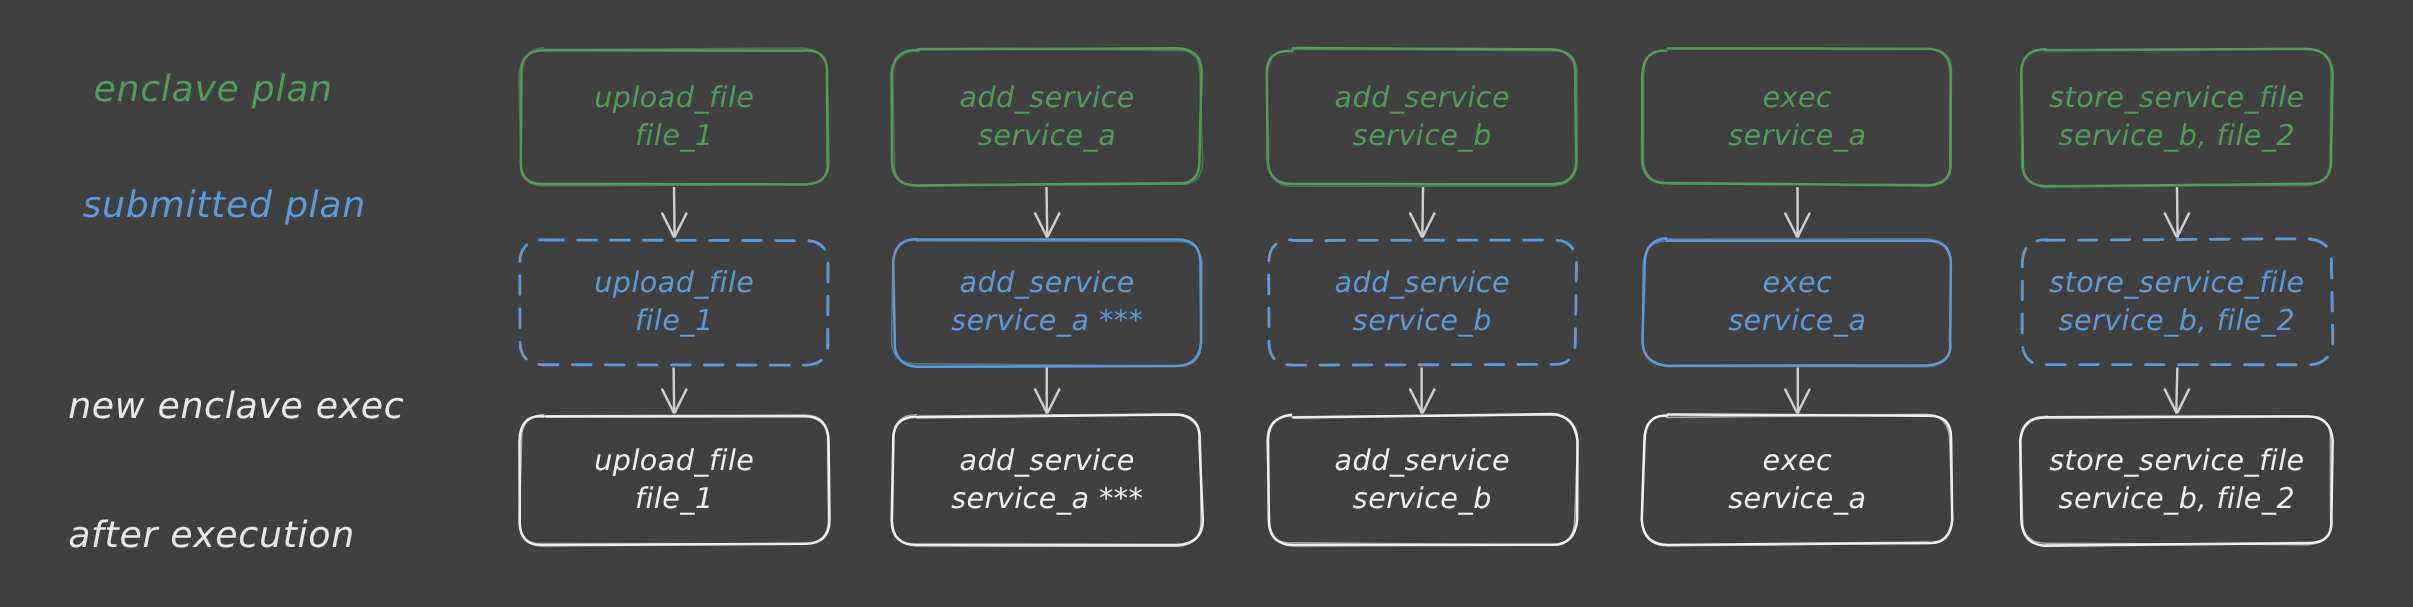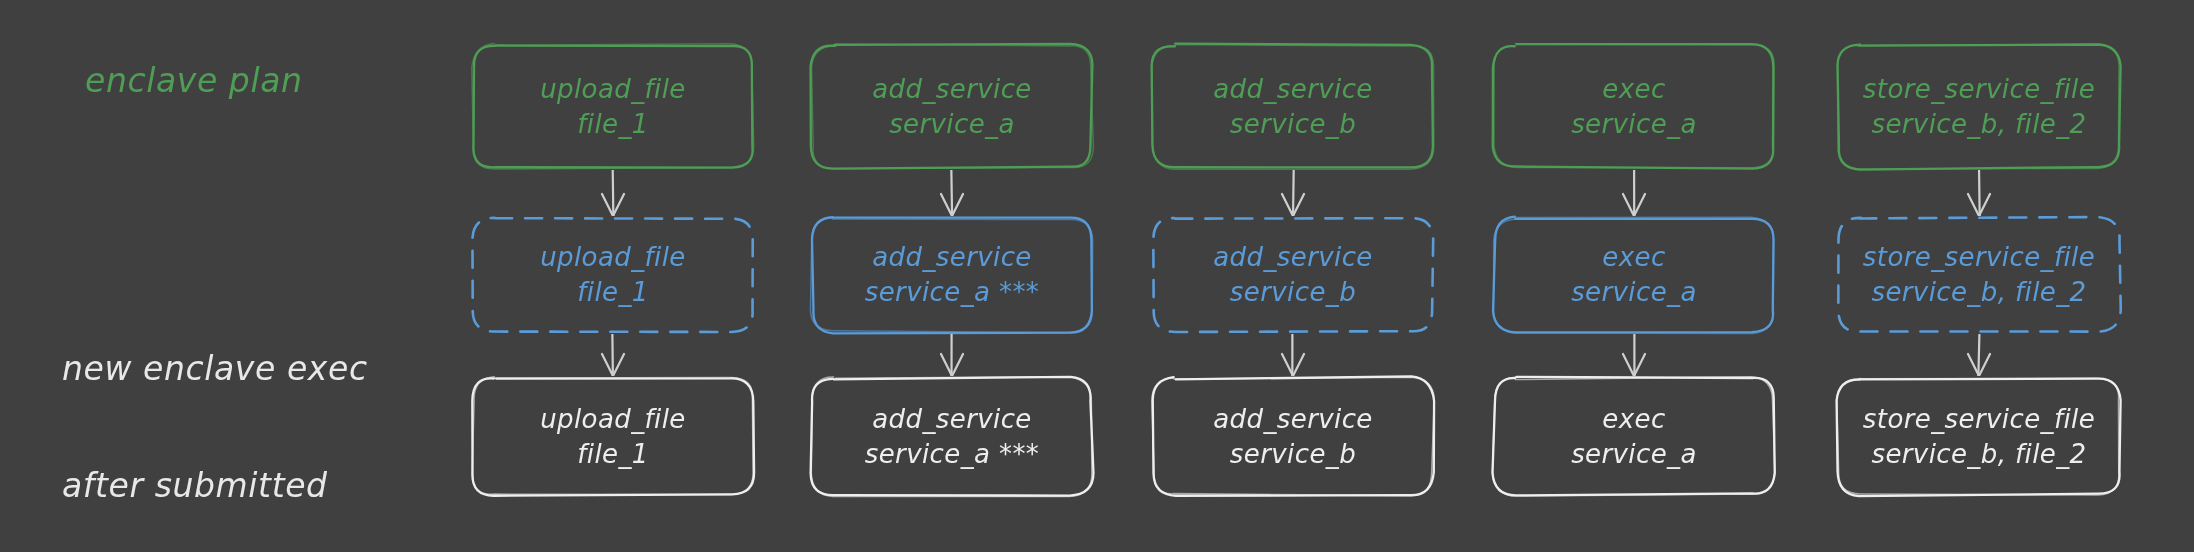--- a/index.html
+++ b/index.html
@@ -34,21 +34,20 @@
   #label-enclave-plan   { left: 85px;  top: 62px;  }
   #label-submitted-plan { left: 75px;  top: 167px; }
   #label-new-enclave    { left: 62px;  top: 272px; text-align: left; }
 
   
   .node {
     position: absolute;
     box-sizing: border-box;
     display: flex;
     flex-direction: column;
-    align-items: center;
     justify-content: center;
   }
   .node .sketch {
     position: absolute;
     inset: -6px;
     width: calc(100% + 12px);
     height: calc(100% + 12px);
     pointer-events: none;
   }
   .node-text {
@@ -72,24 +71,25 @@
     pointer-events: none;
   }
 </style>
 </head>
 <body>
 
 <div id="canvas">
 
   <div class="row-label green" id="label-enclave-plan">enclave plan</div>
 
+  <div class="row-label blue" id="label-submitted-plan">submitted plan</div>
 
   <div id="label-new-enclave" class="row-label white">
     <div>new enclave exec</div>
-    <div>after submitted</div>
+    <div>after execution</div>
   </div>
 
   <div id="nodes-layer">
       <div class="node r-green" style="left: 473px; top: 45px; width: 280px; height: 123px;">
         <svg class="sketch" viewBox="0 0 292 135">
           <path d="M 28.48825157880783 6.514632617682219 L 262.81336500793697 7.1452537722885605 Q 286.29073612988 5.112005939334631 284.8415884897113 28.636254189163445 L 285.35963479876517 107.86883212849497 Q 287.5541006162763 127.48372476175427 265.11447654664516 128.6292220555246 L 27.59738957732916 128.2416213311255 Q 5.701609182357788 129.17968161031604 6.487828816473484 107.81615803912283 L 7.015488424897194 27.425869514793156 Q 6.609528593719006 6.337877640873193 28.135591965913772 6.972480135411024" fill="none" stroke="#4f9e56" stroke-width="2.3" stroke-linecap="round" stroke-linejoin="round" opacity="1"></path>
           <path d="M 29.45281254798174 6.361846817284823 L 263.8289585322142 4.756251295655966 Q 285.54331925958394 7.0459764875471596 284.7683519482613 28.58209708854556 L 286.71172881275413 106.95746712163091 Q 286.5160501986742 129.01236568912864 265.3541143581271 128.557379052788 L 27.12325949072838 130.05922216698528 Q 4.532918675243854 129.8133277900517 6.39515331685543 106.33015629872679 L 4.768555735051632 28.590304330736398 Q 7.071536517143249 6.076615380495786 27.371637262403965 4.469620472937822" fill="none" stroke="#4f9e56" stroke-width="1.5" stroke-linecap="round" stroke-linejoin="round" opacity="0.6"></path>
         </svg>
         <div class="node-text"><div>upload_file</div><div>file_1</div></div>
       </div>

